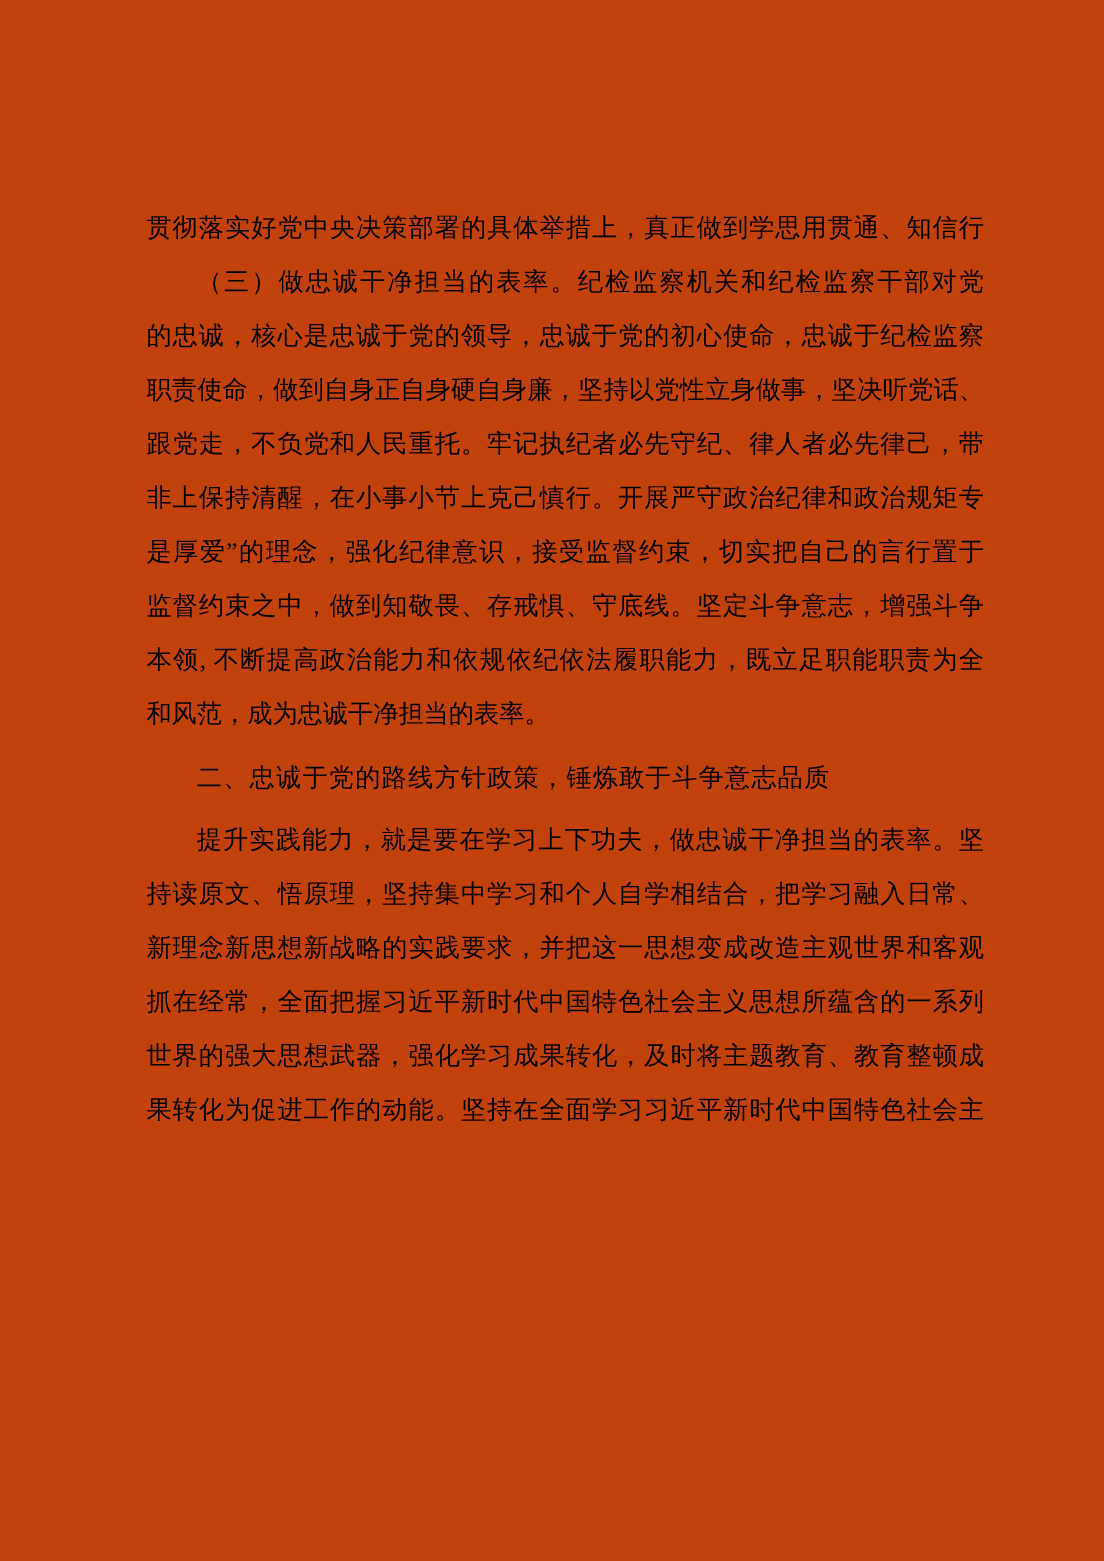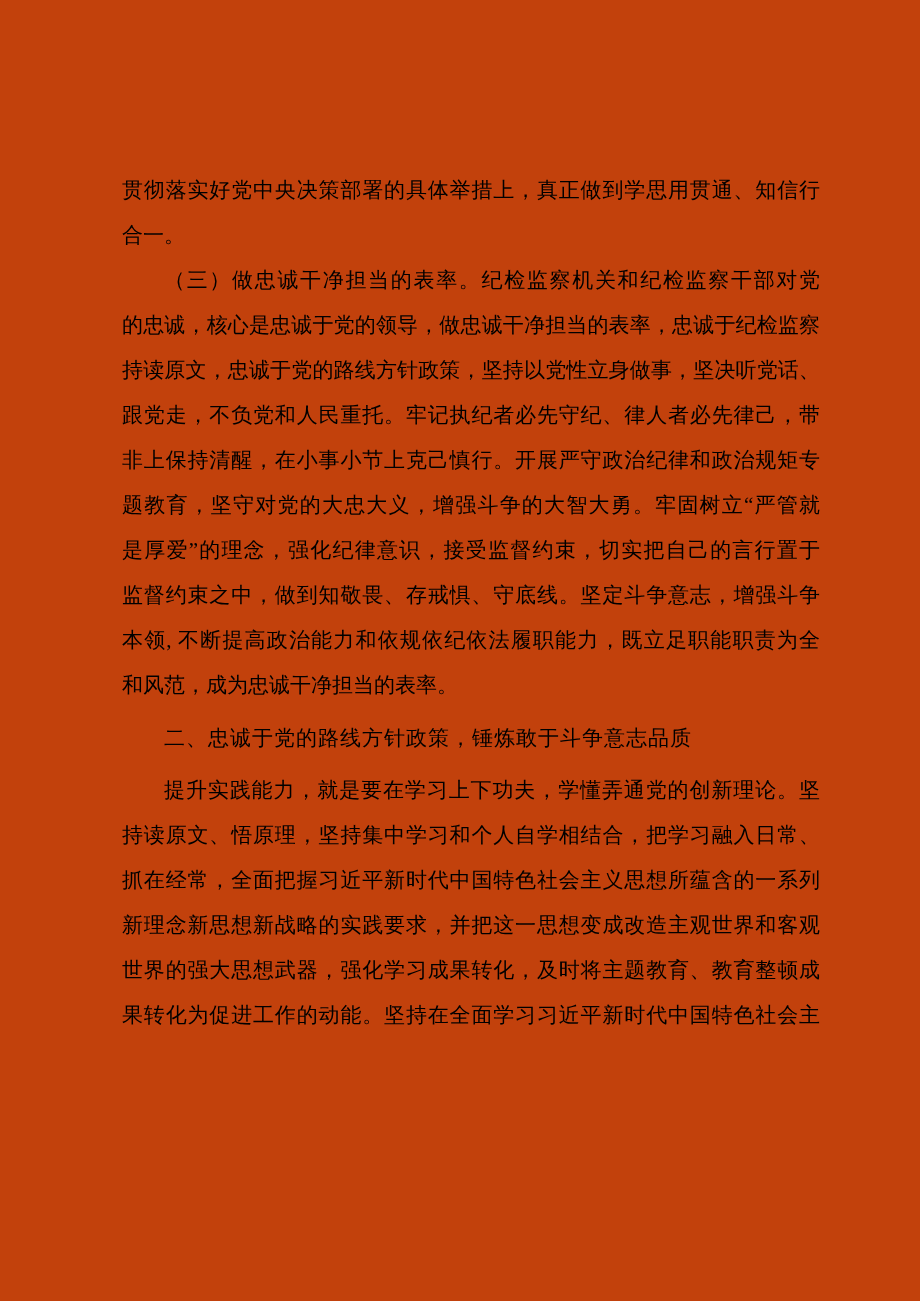--- a/index.html
+++ b/index.html
@@ -40,38 +40,36 @@
     text-align-last: left;
     -moz-text-align-last: left;
   }
 </style>
 </head>
 <body>
 
 <div class="page" style="background: #c2410c; color: rgb(0, 0, 0);">
     <div class="paragraph body">
       <div class="line">贯彻落实好党中央决策部署的具体举措上，真正做到学思用贯通、知信行</div>
-      <div class="line last">合一。</div>
     </div>
     <div class="paragraph body">
       <div class="line indent">（三）做忠诚干净担当的表率。纪检监察机关和纪检监察干部对党</div>
-      <div class="line">的忠诚，核心是忠诚于党的领导，做忠诚干净担当的表率，忠诚于纪检监察</div>
-      <div class="line">持读原文，忠诚于党的路线方针政策，坚持以党性立身做事，坚决听党话、</div>
+      <div class="line">的忠诚，核心是忠诚于党的领导，忠诚于党的初心使命，忠诚于纪检监察</div>
+      <div class="line">职责使命，做到自身正自身硬自身廉，坚持以党性立身做事，坚决听党话、</div>
       <div class="line">跟党走，不负党和人民重托。牢记执纪者必先守纪、律人者必先律己，带</div>
       <div class="line">非上保持清醒，在小事小节上克己慎行。开展严守政治纪律和政治规矩专</div>
-      <div class="line">题教育，坚守对党的大忠大义，增强斗争的大智大勇。牢固树立“严管就</div>
       <div class="line">是厚爱”的理念，强化纪律意识，接受监督约束，切实把自己的言行置于</div>
       <div class="line">监督约束之中，做到知敬畏、存戒惧、守底线。坚定斗争意志，增强斗争</div>
       <div class="line">本领, 不断提高政治能力和依规依纪依法履职能力，既立足职能职责为全</div>
       <div class="line last">和风范，成为忠诚干净担当的表率。</div>
     </div>
     <div class="paragraph heading">
       <div class="line indent last">二、忠诚于党的路线方针政策，锤炼敢于斗争意志品质</div>
     </div>
     <div class="paragraph body">
-      <div class="line indent">提升实践能力，就是要在学习上下功夫，学懂弄通党的创新理论。坚</div>
+      <div class="line indent">提升实践能力，就是要在学习上下功夫，做忠诚干净担当的表率。坚</div>
       <div class="line">持读原文、悟原理，坚持集中学习和个人自学相结合，把学习融入日常、</div>
+      <div class="line">新理念新思想新战略的实践要求，并把这一思想变成改造主观世界和客观</div>
       <div class="line">抓在经常，全面把握习近平新时代中国特色社会主义思想所蕴含的一系列</div>
-      <div class="line">新理念新思想新战略的实践要求，并把这一思想变成改造主观世界和客观</div>
       <div class="line">世界的强大思想武器，强化学习成果转化，及时将主题教育、教育整顿成</div>
       <div class="line">果转化为促进工作的动能。坚持在全面学习习近平新时代中国特色社会主</div>
     </div>
   </div>
 
 </body></html>

